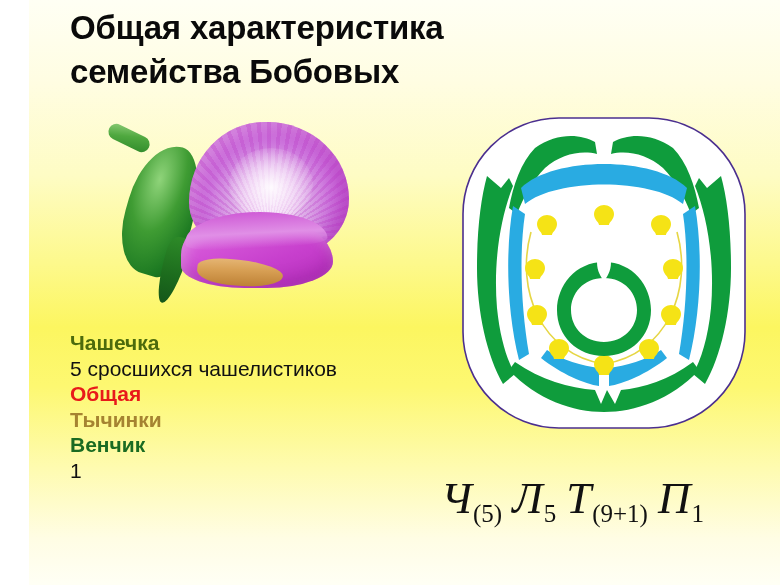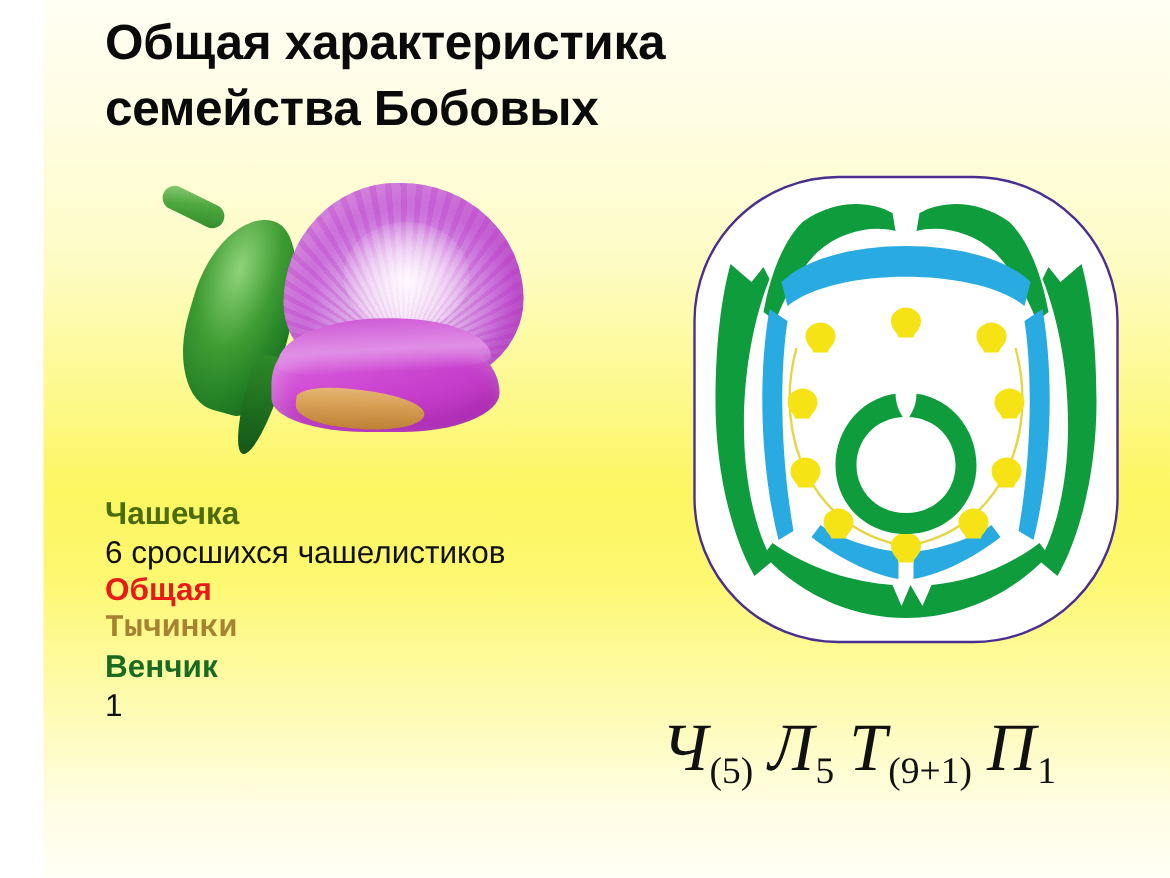--- a/index.html
+++ b/index.html
@@ -164,21 +164,21 @@
     width: 330px;
     font-size: 21px;
     line-height: 25.6px;
     color: #111111;
   }
   #facts .hd {
     font-weight: bold;
   }
   #facts .c-calyx   { color: #4c6b0c; }
   #facts .c-corolla { color: #e81a1a; }
-  #facts .c-stamens { color: #a58331; font-family: Liberation Mono, monospace; }
+  #facts .c-stamens { color: #a58331; }
   #facts .c-pistil  { color: #1a6b22; }
 
   
   #diagram {
     position: absolute;
     left: 428px;
     top: 112px;
     width: 294px;
     height: 330px;
   }
@@ -227,21 +227,21 @@
     <div class="pt banner-rays"></div>
     <div class="pt banner-center"></div>
     <div class="pt keel-shade"></div>
     <div class="pt wing"></div>
     <div class="pt wing-top"></div>
     <div class="pt keel"></div>
   </div>
 
   <div id="facts">
     <div class="hd c-calyx">Чашечка</div>
-    <div>6 сросшихся чашелистиков</div>
+    <div>5 сросшихся чашелистиков</div>
     <div class="hd c-corolla">Общая</div>
     <div class="hd c-stamens">Тычинки</div>
     <div class="hd c-pistil">Венчик</div>
     <div>1</div>
   </div>
 
   <div id="diagram">
     <svg viewBox="0 0 294 330" width="294" height="330">
 
       <rect x="6" y="6" width="282" height="310" rx="96" ry="96" fill="#ffffff" stroke="#4b2f8f" stroke-width="1.6"></rect>

